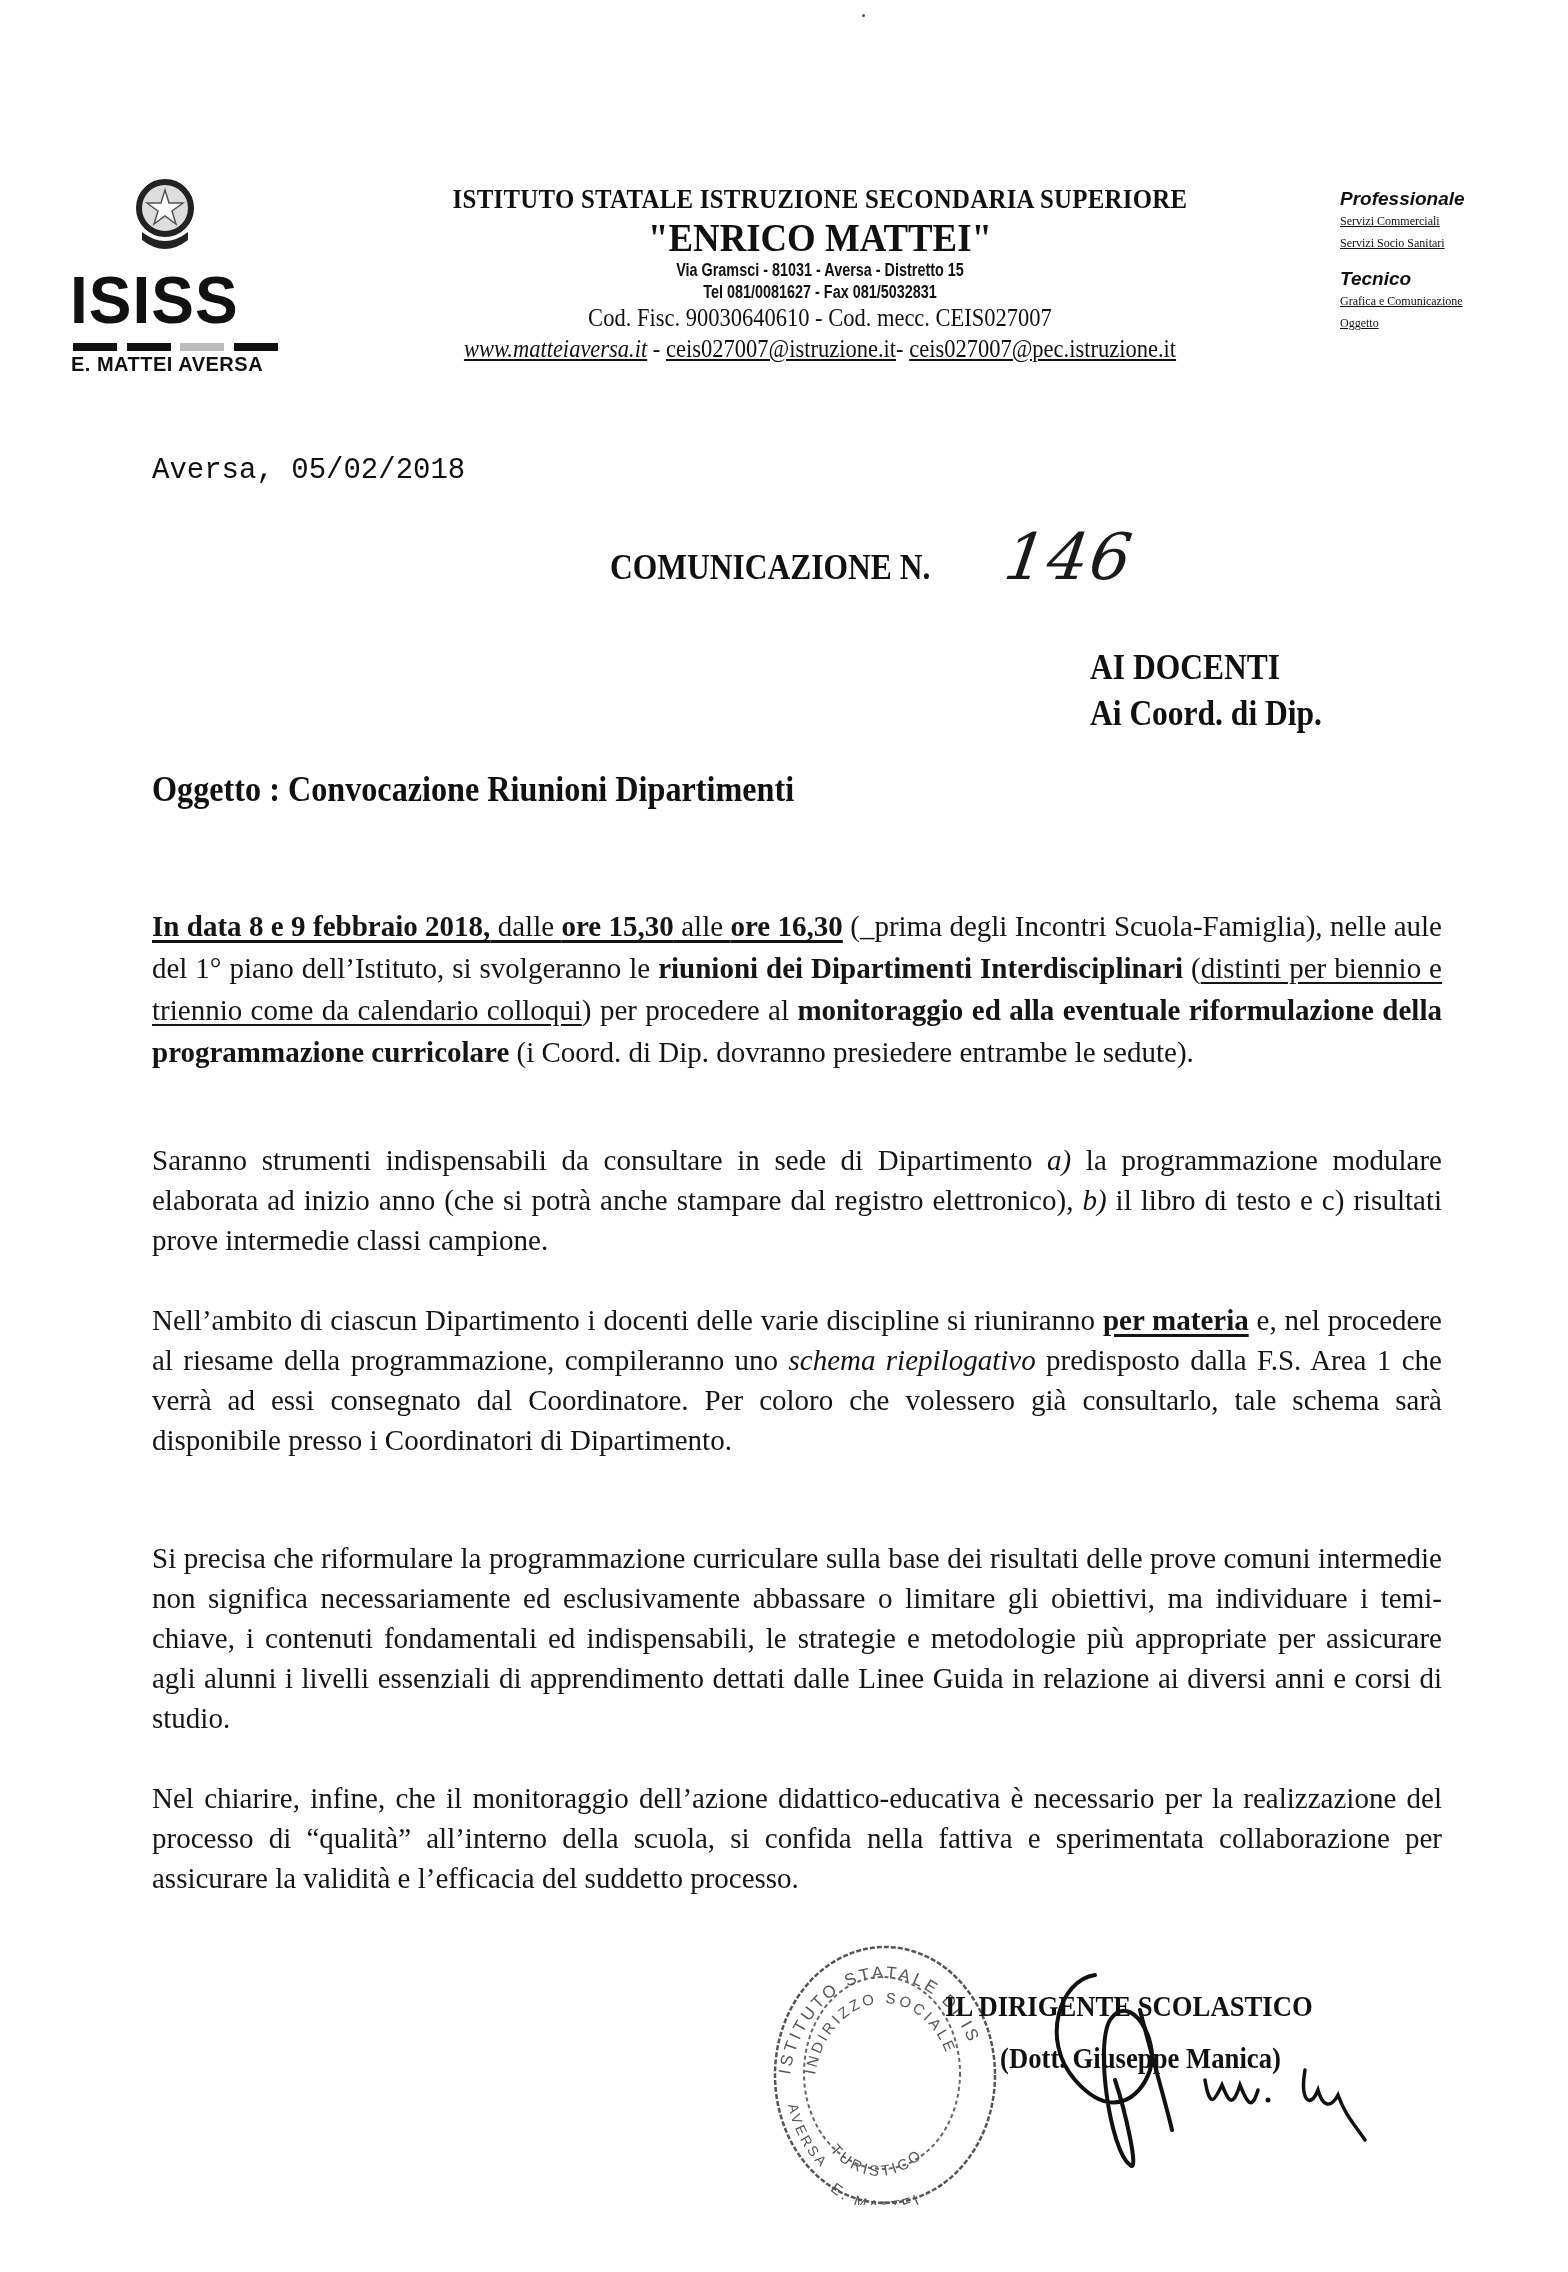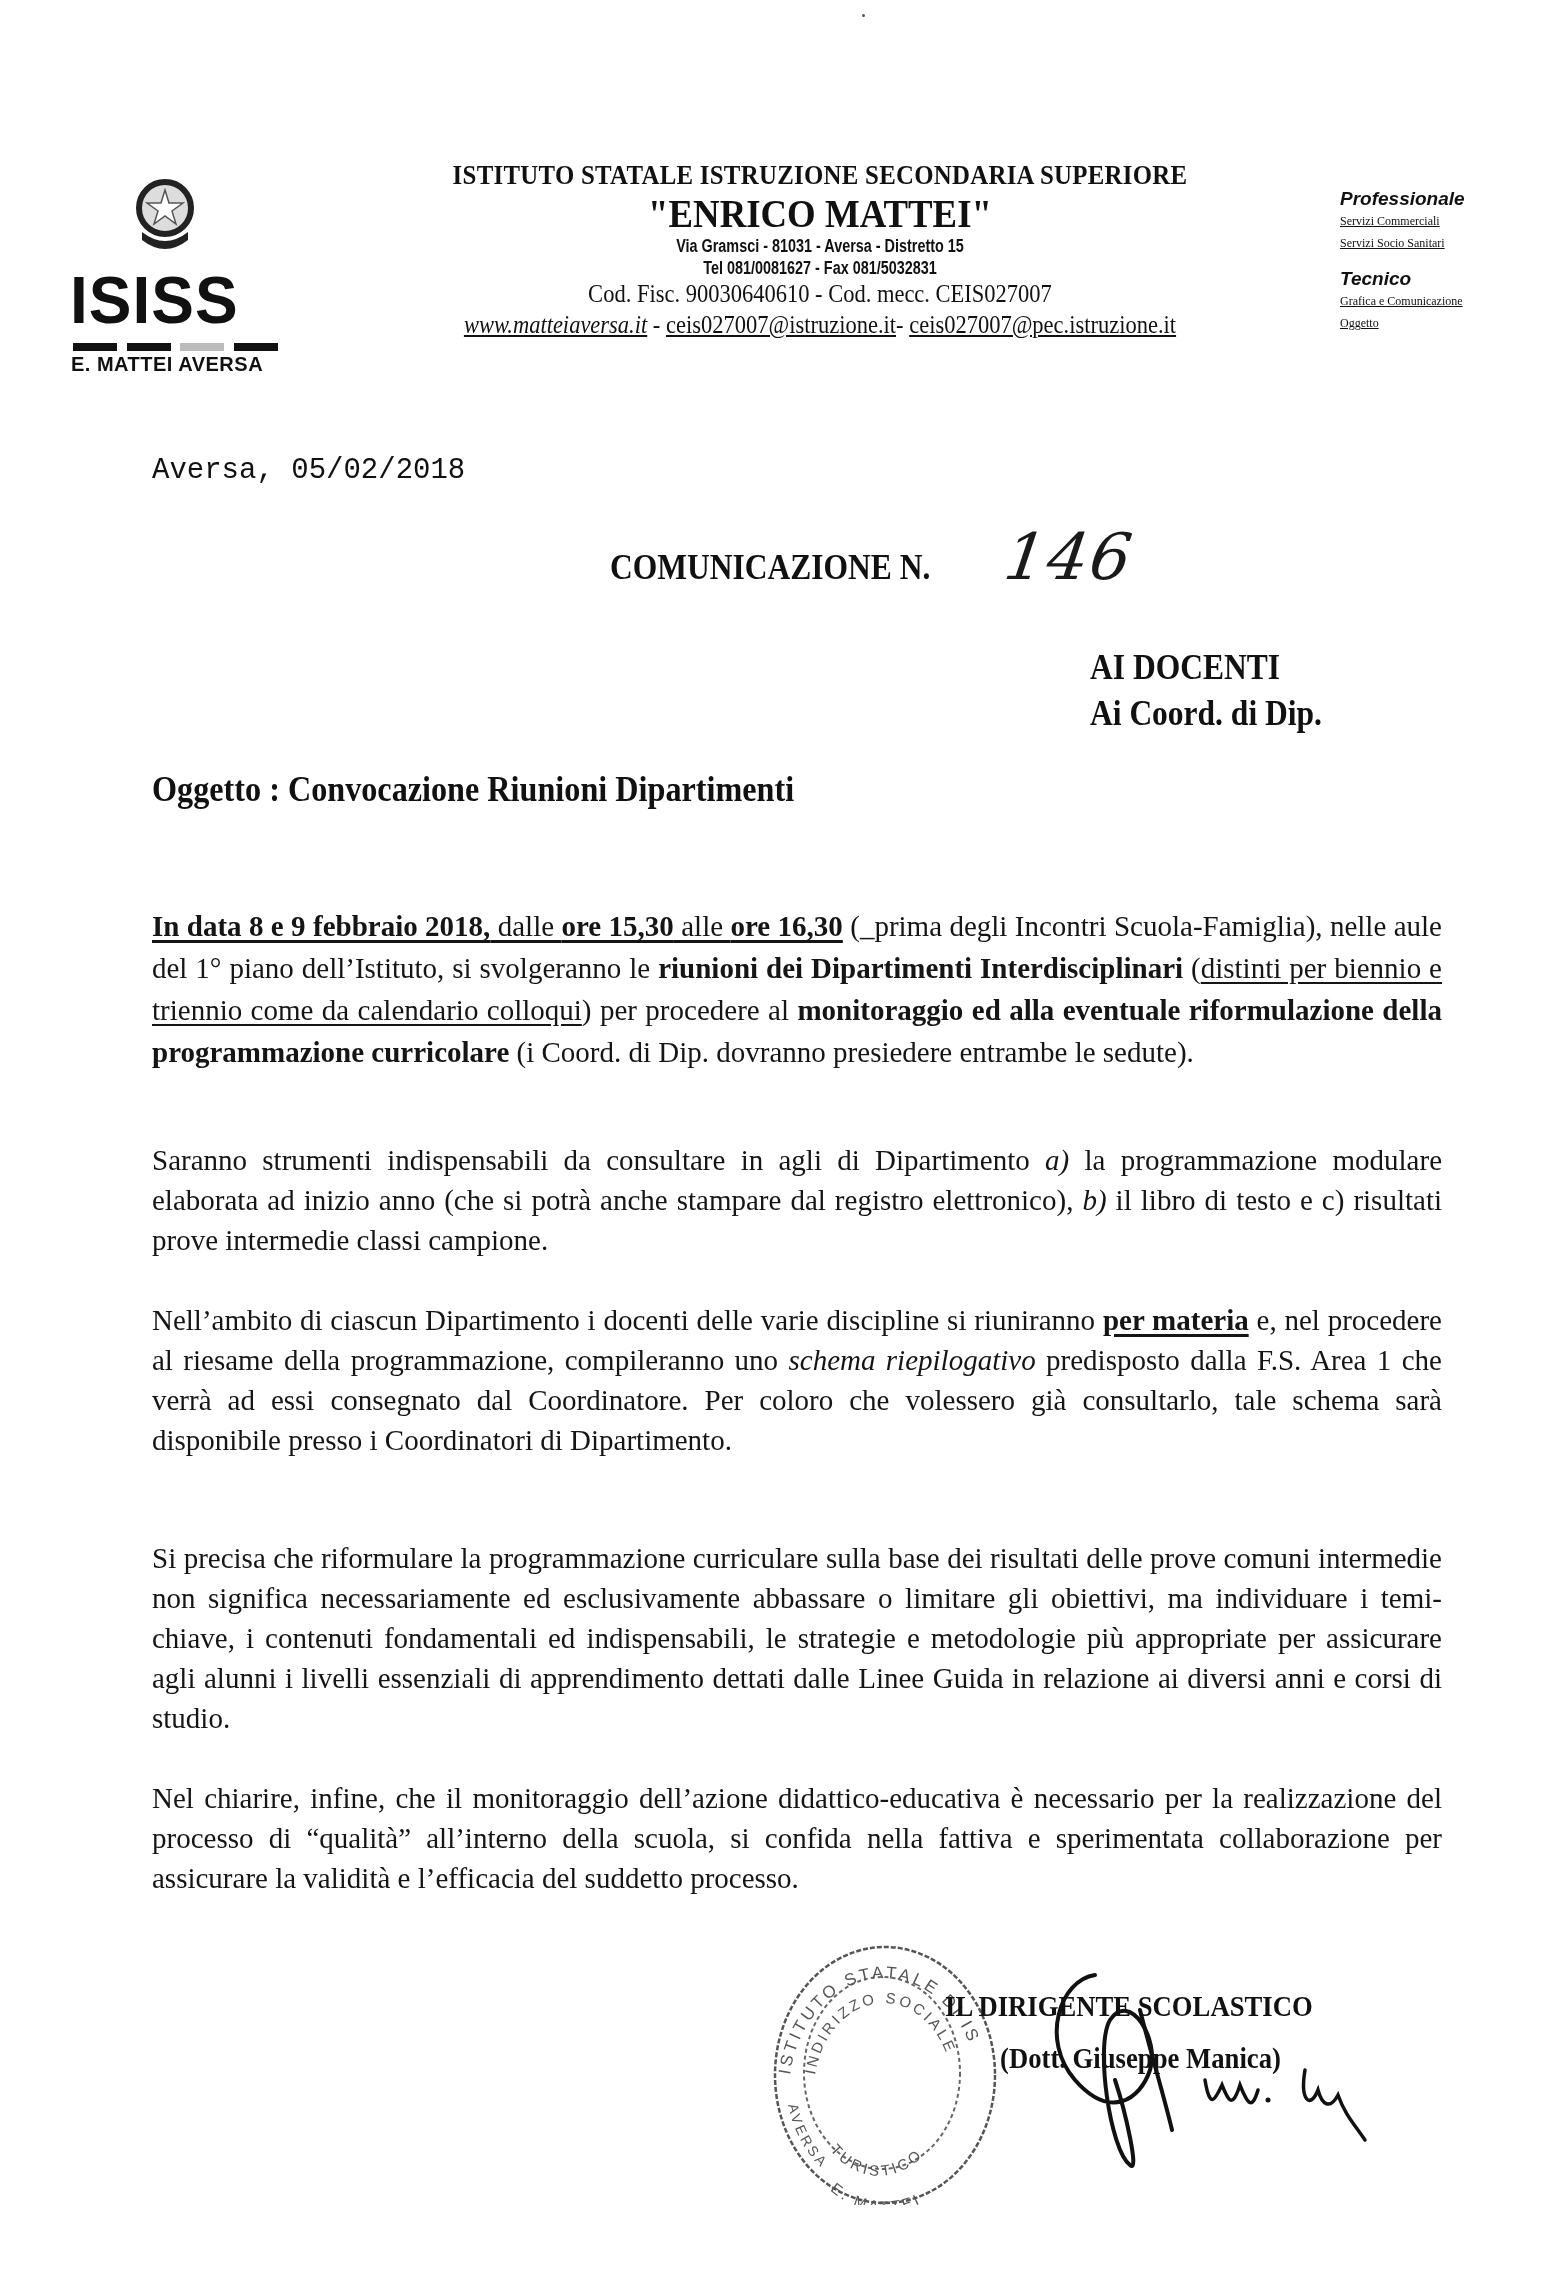--- a/index.html
+++ b/index.html
@@ -20,21 +20,21 @@
     }
     .bars { position: absolute; left: 18px; top: 183px; width: 205px; height: 8px; display: flex; justify-content: space-between; }
     .bars span { display: block; width: 44px; height: 8px; background: #111; }
     .bars span.light { background: #bbb; }
     .logo-sub {
       position: absolute; left: 16px; top: 193px;
       font-family: "Liberation Sans", sans-serif; font-weight: 700; font-size: 20px; letter-spacing: 0.5px;
     }
 
     
-    .inst { left: 360px; top: 160px; width: 920px; text-align: center; }
+    .inst { left: 360px; top: 184px; width: 920px; text-align: center; }
     .inst .l1 { font-size: 27px; font-weight: bold; letter-spacing: 0.3px; transform: scaleX(0.92); }
     .inst .l2 { font-size: 40px; font-weight: bold; margin-top: 2px; line-height: 42px; transform: scaleX(0.92); }
     .inst .l3, .inst .l4 { font-size: 18px; font-weight: bold; line-height: 22px; font-family: "Liberation Sans", sans-serif; transform: scaleX(0.8); }
     .inst .l5 { font-size: 25px; line-height: 30px; transform: scaleX(0.9); }
     .inst .l6 { font-size: 25px; line-height: 32px; transform: scaleX(0.9); }
     .inst a { color: #111; text-decoration: underline; }
     .inst .web { font-style: italic; }
 
     
     .side { left: 1340px; top: 188px; width: 220px; line-height: 22px; }
@@ -119,21 +119,21 @@
   <div>AI DOCENTI</div>
   <div>Ai Coord. di Dip.</div>
 </div>
 <div class="abs subject">Oggetto : Convocazione Riunioni Dipartimenti</div>
 
 <div class="abs para p1">
   <span class="u"><b>In data 8 e 9 febbraio  2018,</b><span>  dalle </span><b>ore 15,30</b><span> alle </span><b>ore 16,30</b></span><span> (_prima degli Incontri Scuola-Famiglia), nelle aule del 1° piano dell’Istituto, si svolgeranno le </span><b>riunioni dei Dipartimenti Interdisciplinari</b><span> (</span><span class="u1">distinti per biennio e triennio come da calendario colloqui</span><span>) per procedere al </span><b>monitoraggio ed alla eventuale riformulazione della programmazione curricolare</b><span> (i Coord. di Dip. dovranno presiedere entrambe le sedute).</span>
 </div>
 
 <div class="abs para p2">
-  <span>Saranno strumenti indispensabili da consultare in agli di Dipartimento </span><i>a)</i><span> la programmazione modulare elaborata ad inizio anno (che si potrà anche stampare dal registro elettronico), </span><i>b)</i><span> il libro di testo e c) risultati prove intermedie classi campione.</span>
+  <span>Saranno strumenti indispensabili da consultare in sede di Dipartimento </span><i>a)</i><span> la programmazione modulare elaborata ad inizio anno (che si potrà anche stampare dal registro elettronico), </span><i>b)</i><span> il libro di testo e c) risultati prove intermedie classi campione.</span>
 </div>
 
 <div class="abs para p3">
   <span>Nell’ambito di ciascun Dipartimento i docenti delle varie discipline si riuniranno </span><b class="u">per materia</b><span> e, nel procedere al riesame della programmazione, compileranno uno </span><i>schema riepilogativo</i><span> predisposto dalla F.S. Area 1 che verrà ad essi consegnato dal Coordinatore. Per coloro che volessero già consultarlo, tale schema sarà disponibile presso i Coordinatori di Dipartimento.</span>
 </div>
 
 <div class="abs para p4">Si precisa che riformulare la programmazione curriculare sulla base dei risultati delle prove comuni intermedie non significa necessariamente ed esclusivamente abbassare o limitare gli obiettivi, ma individuare i temi-chiave, i contenuti fondamentali ed indispensabili, le strategie e metodologie più appropriate per assicurare agli alunni i livelli essenziali di apprendimento dettati dalle Linee Guida in relazione ai diversi anni e corsi di studio.</div>
 
 <div class="abs para p5">Nel chiarire, infine, che il monitoraggio dell’azione didattico-educativa è necessario per la realizzazione del processo di “qualità” all’interno della scuola, si confida nella fattiva e sperimentata collaborazione per assicurare la validità e l’efficacia del suddetto processo.</div>
 

